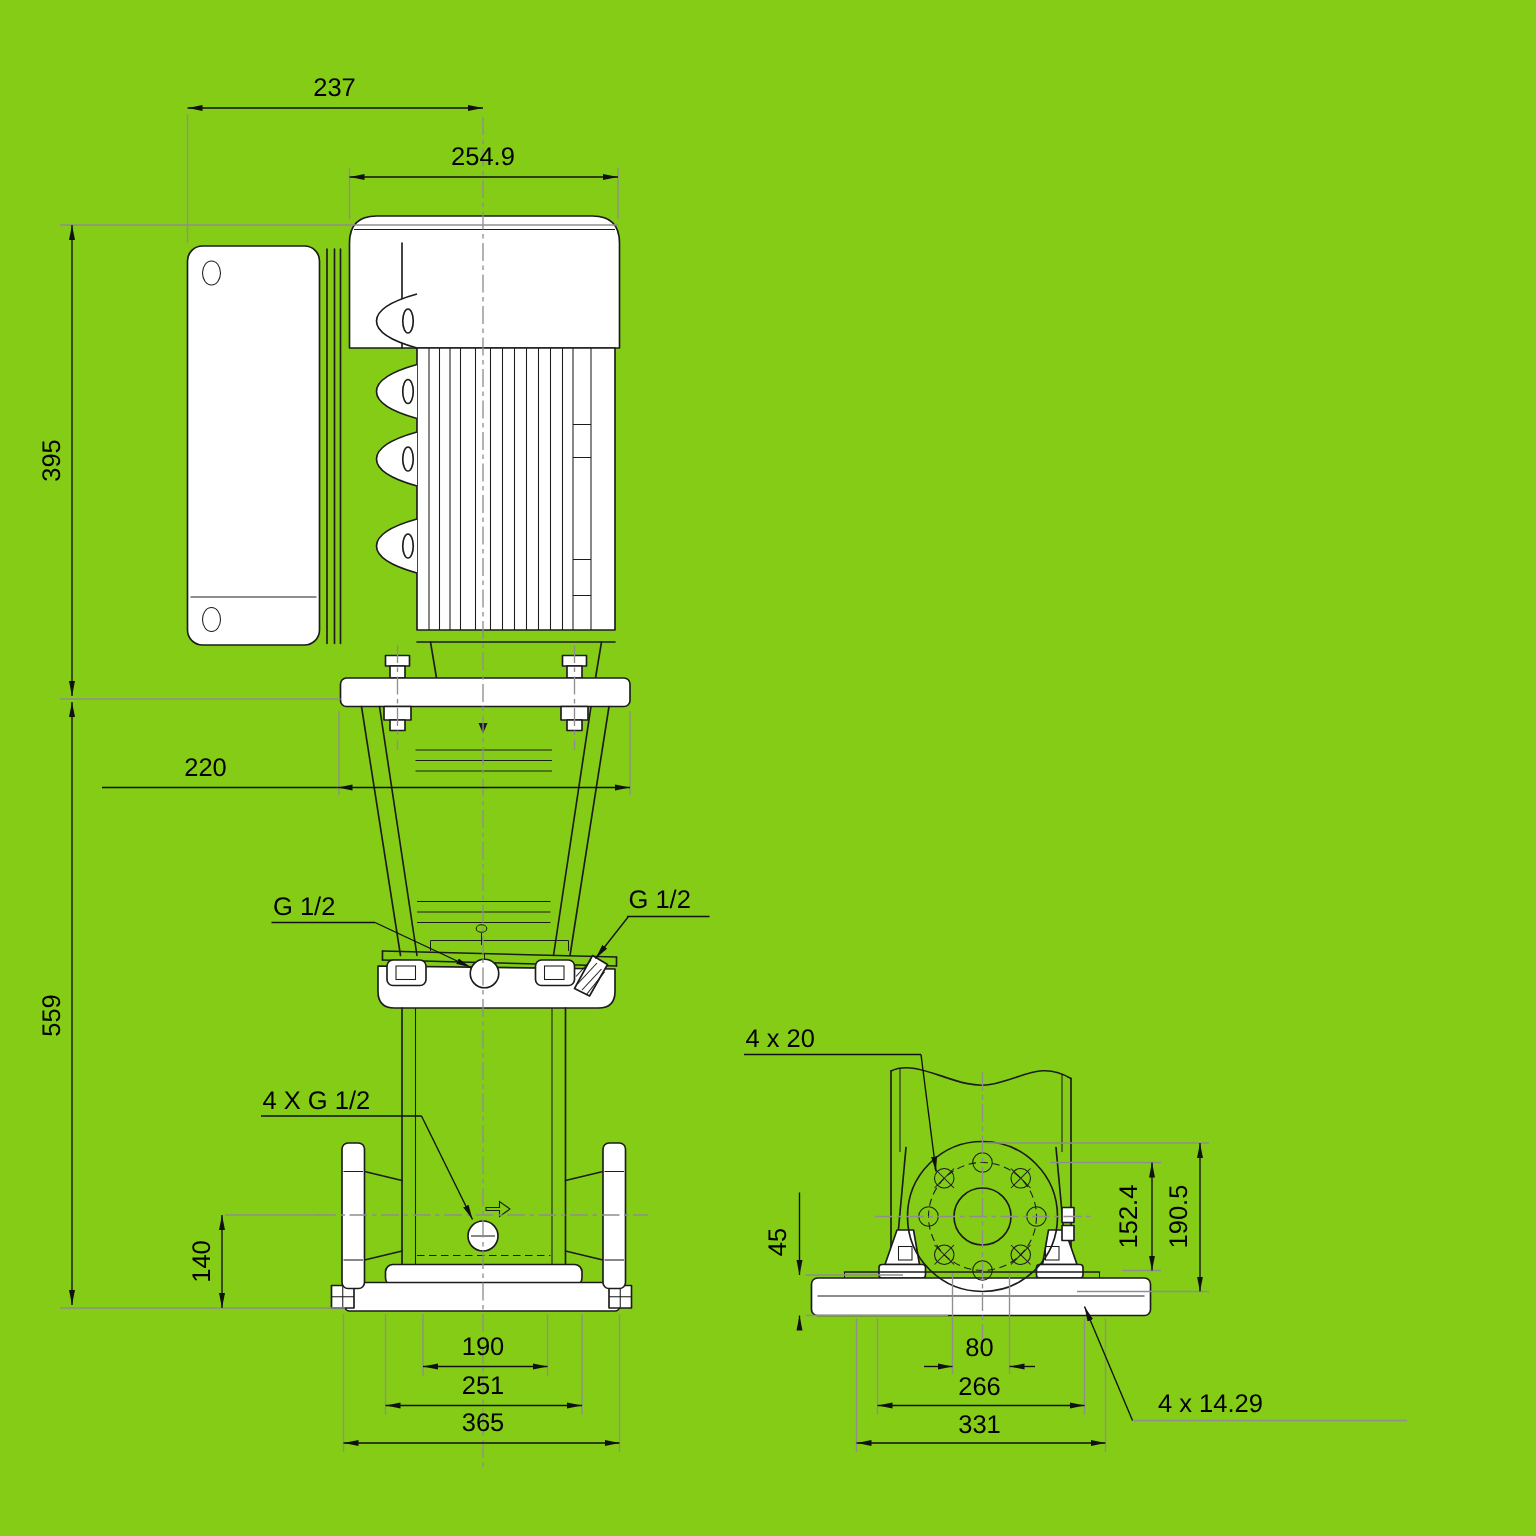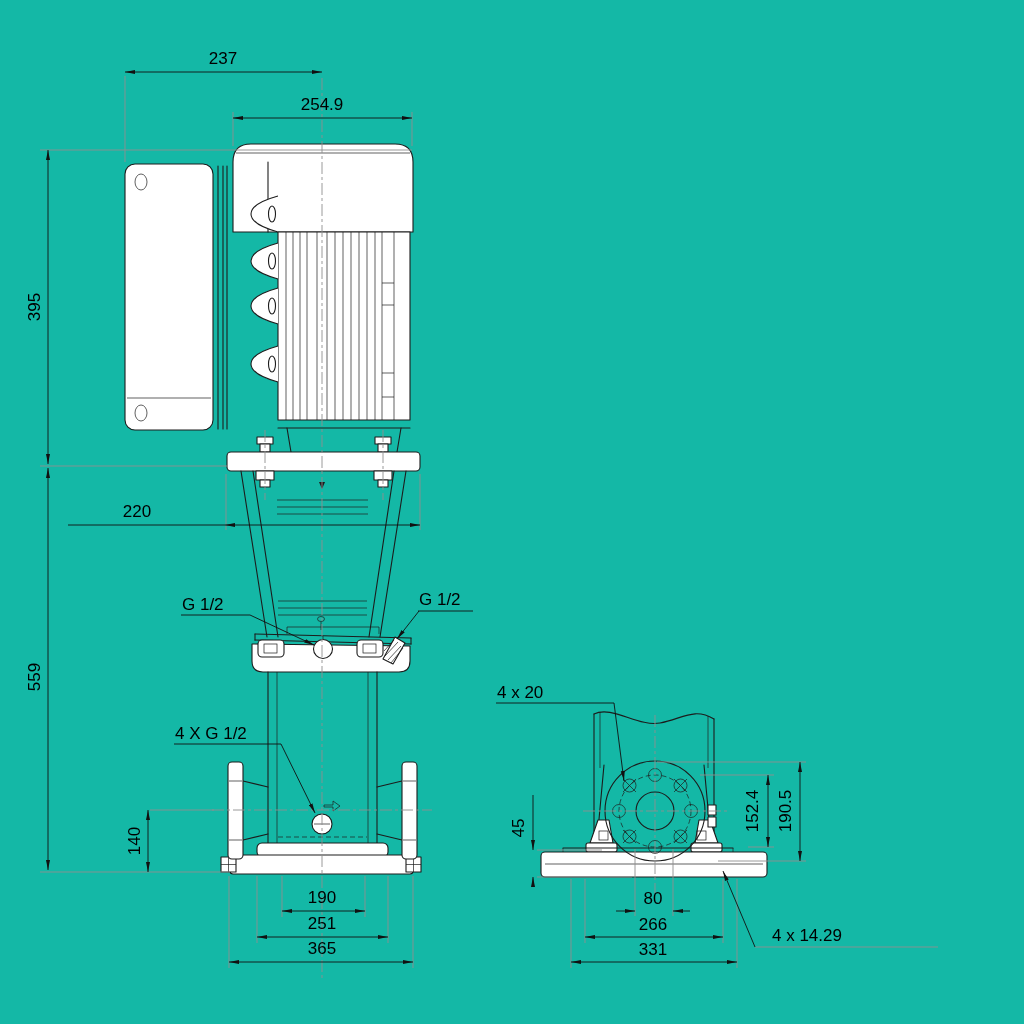--- a/index.html
+++ b/index.html
@@ -1,16 +1,16 @@
 <!DOCTYPE html>
 <html><head>
 <meta charset="utf-8">
 <style>
   html,body{margin:0;padding:0;background:#ffffff;}
-  .stage{position:relative;width:1024px;height:1024px;background:#14b8a6;font-family:"Liberation Sans",sans-serif;}
+  .stage{position:relative;width:1024px;height:1024px;background:#84cc16;font-family:"Liberation Sans",sans-serif;}
   svg{position:absolute;left:0;top:0;}
   .obj{stroke:#1c1c1c;stroke-width:1.1;fill:none;stroke-linecap:round;stroke-linejoin:round;}
   .objw{stroke:#1c1c1c;stroke-width:1.1;fill:#ffffff;stroke-linejoin:round;}
   .thin{stroke:#1c1c1c;stroke-width:0.7;fill:none;}
   .dim{stroke:#111111;stroke-width:0.9;fill:none;}
   .ext{stroke:#8f8f8f;stroke-width:0.9;fill:none;}
   .cl{stroke:#8f8f8f;stroke-width:0.9;fill:none;stroke-dasharray:12 3 3 3;}
   .dash{stroke:#1c1c1c;stroke-width:0.7;fill:none;stroke-dasharray:5 3;}
   text{fill:#000;font-size:17px;font-family:"Liberation Sans",sans-serif;}
   .mid{text-anchor:middle;}

